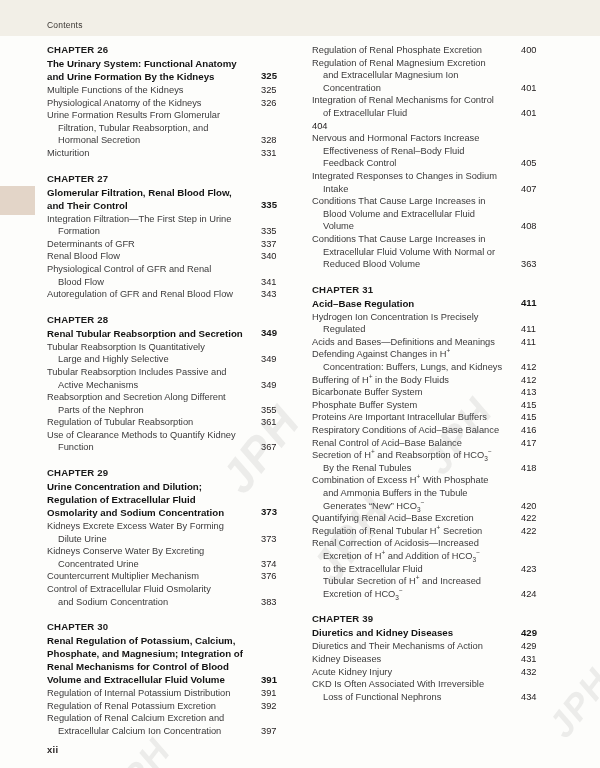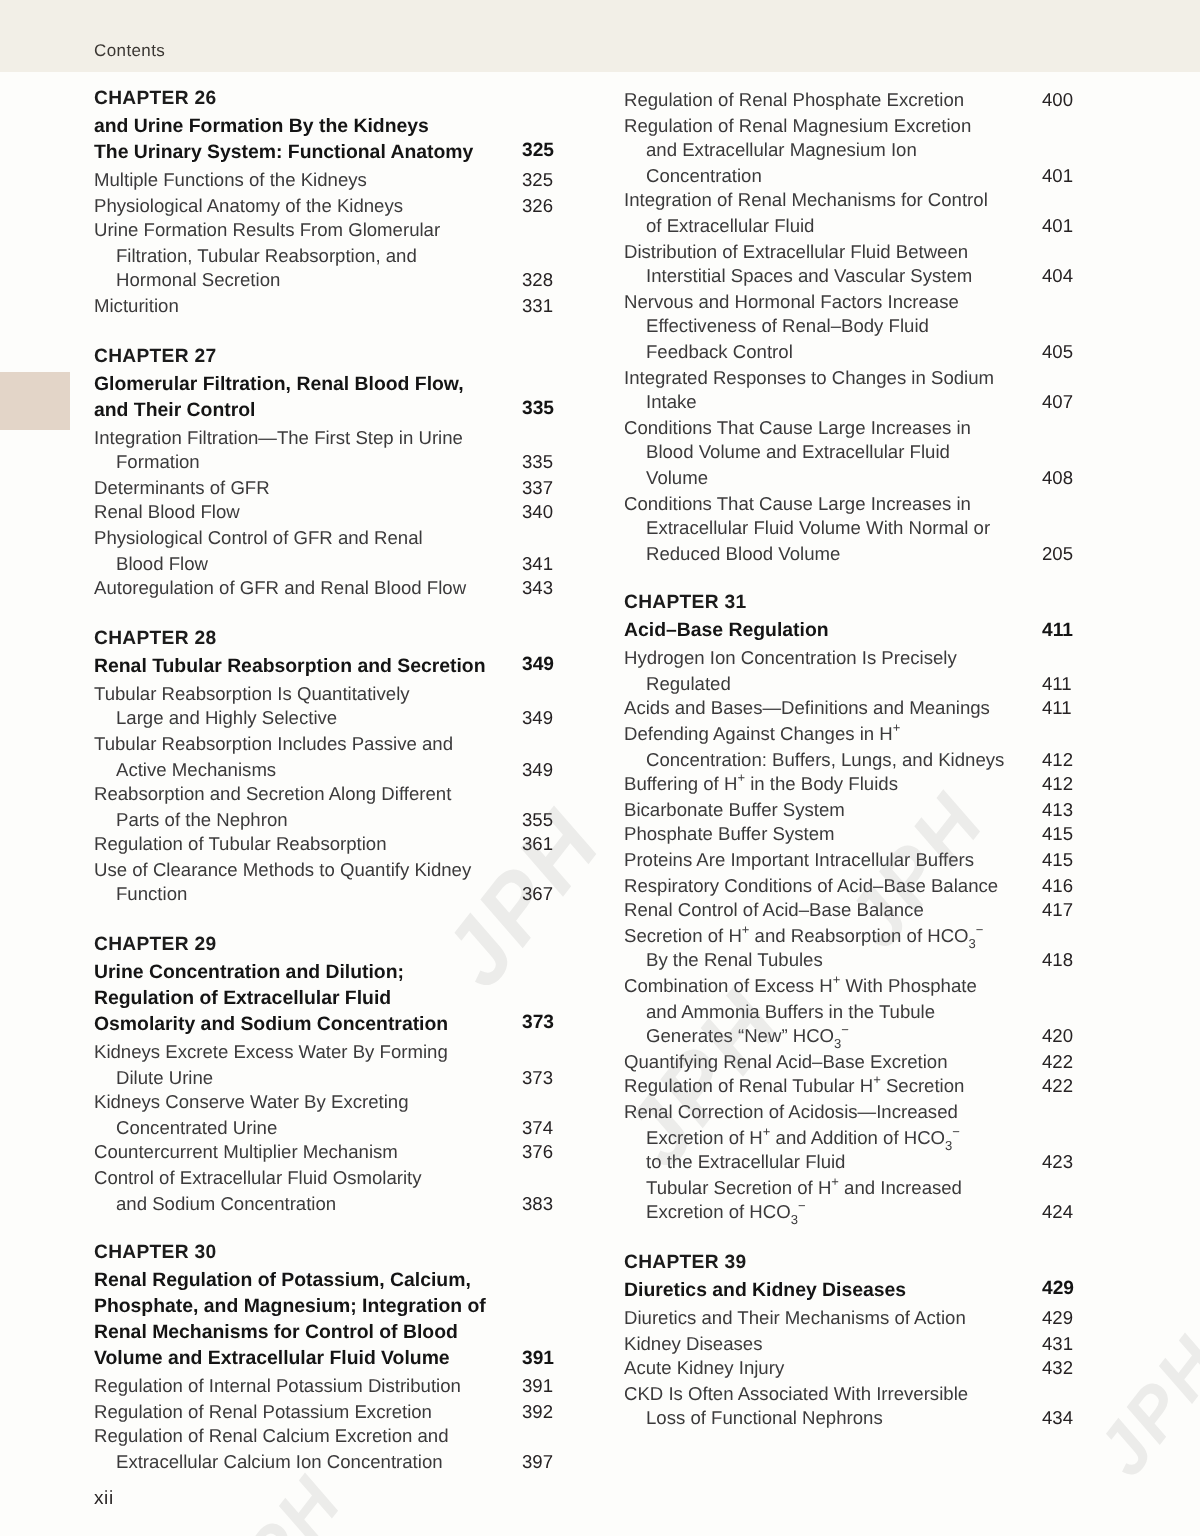--- a/index.html
+++ b/index.html
@@ -136,21 +136,21 @@
   }
   sup { font-size: 70%; vertical-align: super; line-height: 0; }
   sub { font-size: 70%; vertical-align: sub; line-height: 0; }
 
   
   .folio {
     position: absolute;
     left: 47px;
     top: 744px;
     font-size: 9.5px;
-    font-weight: normal;
+    font-weight: bold;
     color: #2a2626;
     letter-spacing: .3px;
   }
 </style>
 </head>
 <body>
 
 <div class="header-band"></div>
 <div class="header-title">Contents</div>
 
@@ -162,22 +162,22 @@
   <div class="wm-text wm3">JPH</div>
   <div class="wm-text wm4">JPH</div>
   <div class="wm-text wm5">JPH</div>
 </div>
 
 <div class="page">
   <div class="col col-left" id="col-left">
       <div class="chapter-label first">CHAPTER 26</div>
       <div class="row title">
         <div class="txt">
+          <div>The Urinary System: Functional Anatomy</div>
           <div>and Urine Formation By the Kidneys</div>
-          <div>The Urinary System: Functional Anatomy</div>
         </div>
         <div class="pg">325</div>
       </div>
       <div class="row entry">
         <div class="txt">
           <div>Multiple Functions of the Kidneys</div>
         </div>
         <div class="pg">325</div>
       </div>
       <div class="row entry">
@@ -363,24 +363,20 @@
         <div class="pg">401</div>
       </div>
       <div class="row entry">
         <div class="txt">
           <div>Integration of Renal Mechanisms for Control</div>
           <div class="cont">of Extracellular Fluid</div>
         </div>
         <div class="pg">401</div>
       </div>
       <div class="row entry">
-        <div class="txt">
-          <div>Distribution of Extracellular Fluid Between</div>
-          <div class="cont">Interstitial Spaces and Vascular System</div>
-        </div>
         <div class="pg">404</div>
       </div>
       <div class="row entry">
         <div class="txt">
           <div>Nervous and Hormonal Factors Increase</div>
           <div class="cont">Effectiveness of Renal–Body Fluid</div>
           <div class="cont">Feedback Control</div>
         </div>
         <div class="pg">405</div>
       </div>
@@ -398,21 +394,21 @@
           <div class="cont">Volume</div>
         </div>
         <div class="pg">408</div>
       </div>
       <div class="row entry">
         <div class="txt">
           <div>Conditions That Cause Large Increases in</div>
           <div class="cont">Extracellular Fluid Volume With Normal or</div>
           <div class="cont">Reduced Blood Volume</div>
         </div>
-        <div class="pg">205</div>
+        <div class="pg">363</div>
       </div>
       <div class="chapter-label">CHAPTER 31</div>
       <div class="row title">
         <div class="txt">
           <div>Acid–Base Regulation</div>
         </div>
         <div class="pg">411</div>
       </div>
       <div class="row entry">
         <div class="txt">

